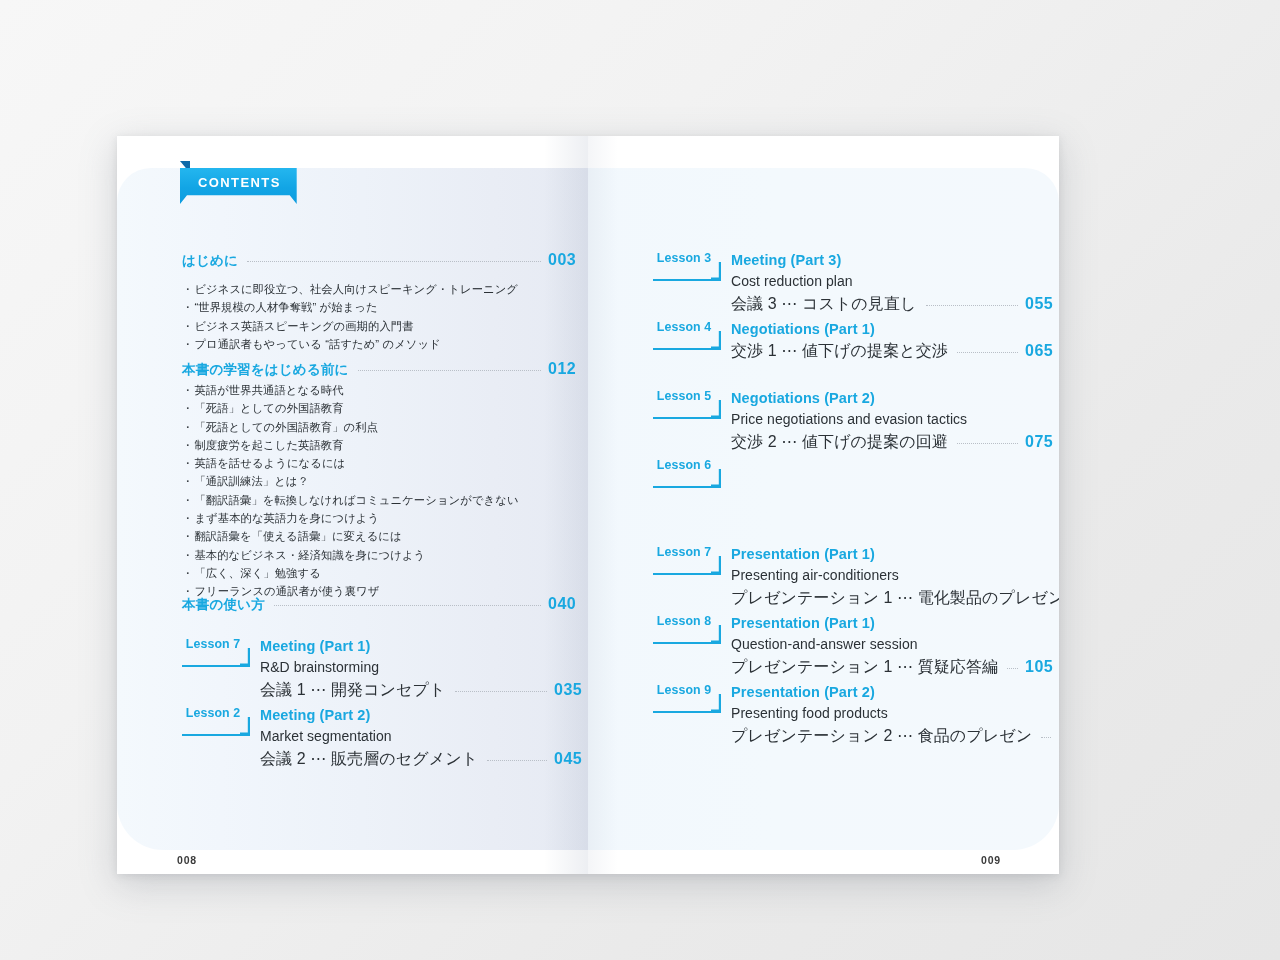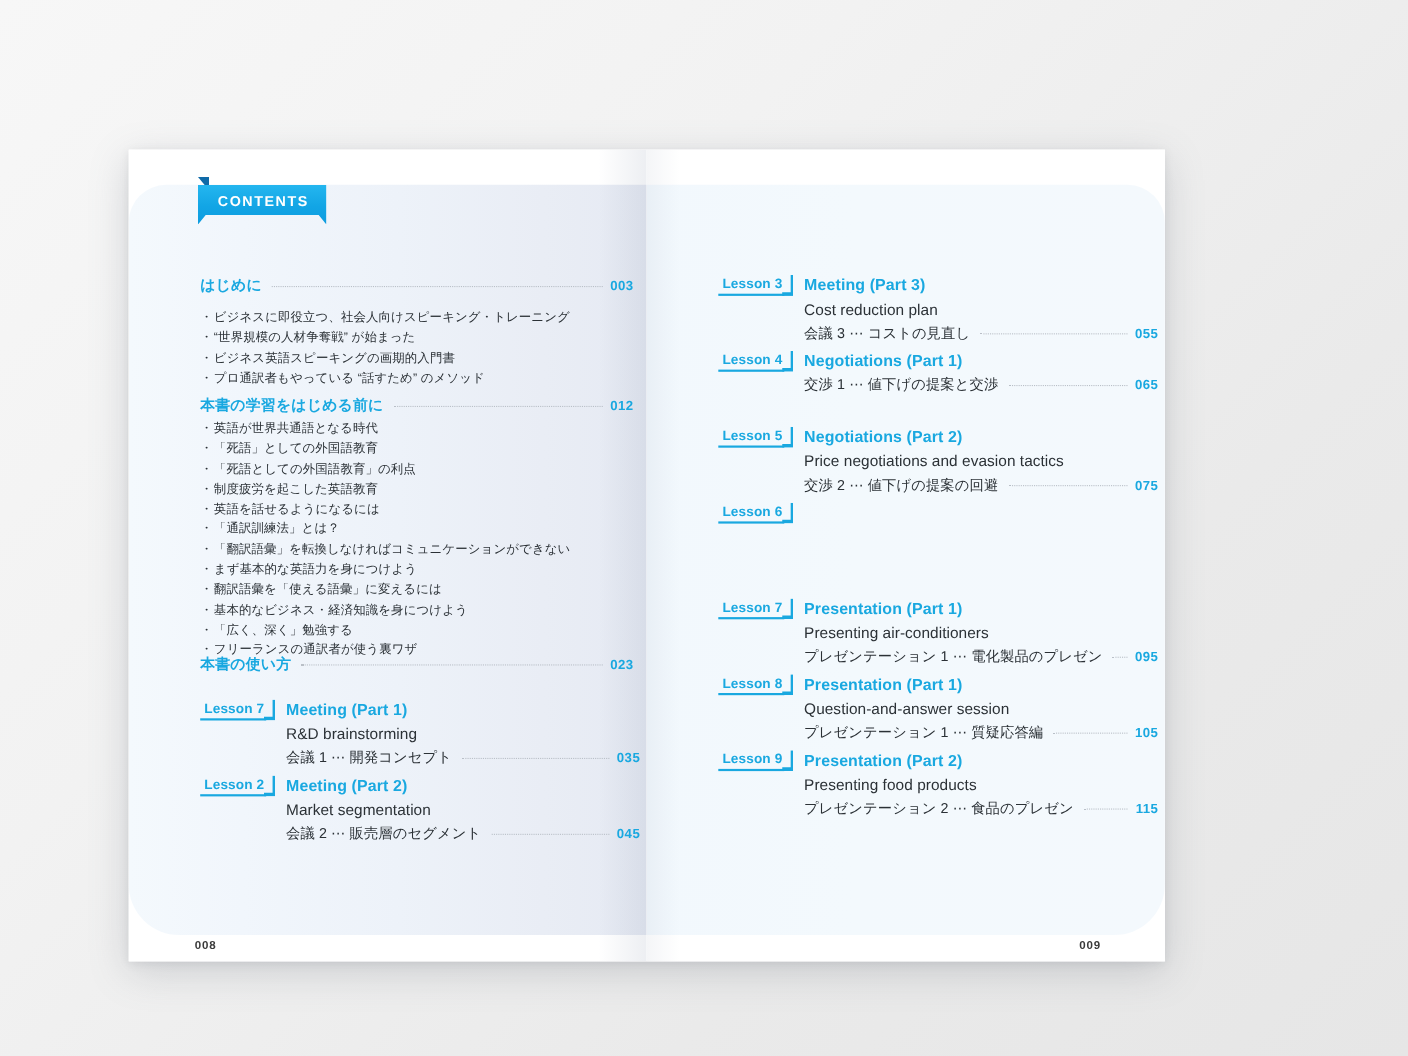--- a/index.html
+++ b/index.html
@@ -140,21 +140,21 @@
   }
   .leader {
     flex: 1 1 auto;
     margin: 0 7px 0 9px;
     border-bottom: 1px dotted #b9bfc7;
     transform: translateY(-3px);
     min-width: 10px;
   }
   .pagenum {
     color: #19a8e0;
-    font-size: 12px;
+    font-size: 16px;
     font-weight: bold;
     white-space: nowrap;
     letter-spacing: 0.4px;
   }
 
   
   .bullets {
     position: absolute;
     left: 65px;
     width: 420px;
@@ -176,21 +176,21 @@
   }
   .lesson-head {
     display: flex;
     align-items: flex-start;
   }
   .lesson-badge {
     position: relative;
     width: 68px;
     flex: 0 0 68px;
     padding-top: 1px;
-    padding-bottom: 4px;
+    padding-bottom: 16px;
     margin-right: 10px;
   }
   .lesson-badge .badge-label {
     display: block;
     color: #19a8e0;
     font-size: 12.4px;
     font-weight: bold;
     text-align: center;
     letter-spacing: 0.1px;
     padding-right: 6px;
@@ -230,21 +230,21 @@
     margin-top: 1px;
     letter-spacing: 0.05px;
   }
   .lesson-jp-row {
     display: flex;
     align-items: baseline;
     margin-top: 2px;
   }
   .lesson-jp {
     color: #2b3136;
-    font-size: 13px;
+    font-size: 16px;
     white-space: nowrap;
     letter-spacing: 0.1px;
   }
 
   
   .folio {
     position: absolute;
     bottom: 8px;
     color: #3a3a3a;
     font-size: 10.5px;
@@ -301,21 +301,21 @@
             <div class="bullet"><span class="dot">・</span><span>「翻訳語彙」を転換しなければコミュニケーションができない</span></div>
             <div class="bullet"><span class="dot">・</span><span>まず基本的な英語力を身につけよう</span></div>
             <div class="bullet"><span class="dot">・</span><span>翻訳語彙を「使える語彙」に変えるには</span></div>
             <div class="bullet"><span class="dot">・</span><span>基本的なビジネス・経済知識を身につけよう</span></div>
             <div class="bullet"><span class="dot">・</span><span>「広く、深く」勉強する</span></div>
             <div class="bullet"><span class="dot">・</span><span>フリーランスの通訳者が使う裏ワザ</span></div>
           </div>
           <div class="section-row" style="top: 459px; text-align: right;">
             <span class="section-title">本書の使い方</span>
             <span class="leader"></span>
-            <span class="pagenum">023</span>
+            <span class="pagenum">040</span>
           </div>
         </div>
       <div id="left-lessons">
           <div class="lesson" style="top: 500px;">
             <div class="lesson-head">
               <div class="lesson-badge">
                 <span class="badge-label">Lesson 7</span>
                 <span class="badge-rule"></span>
                 <span class="badge-corner"></span>
               </div>

